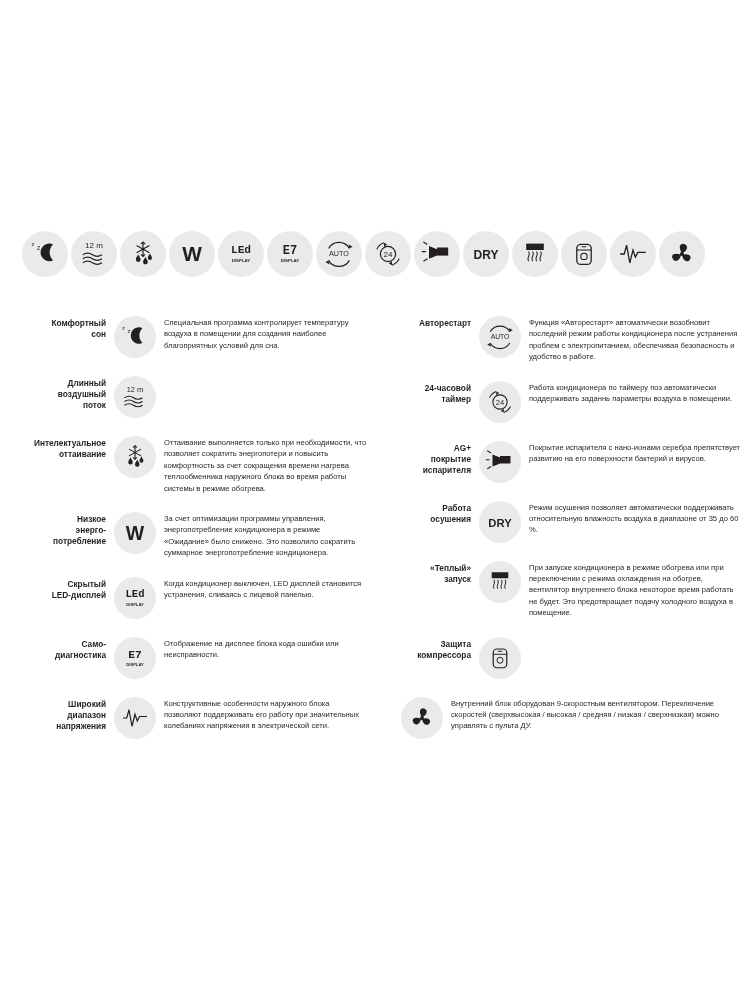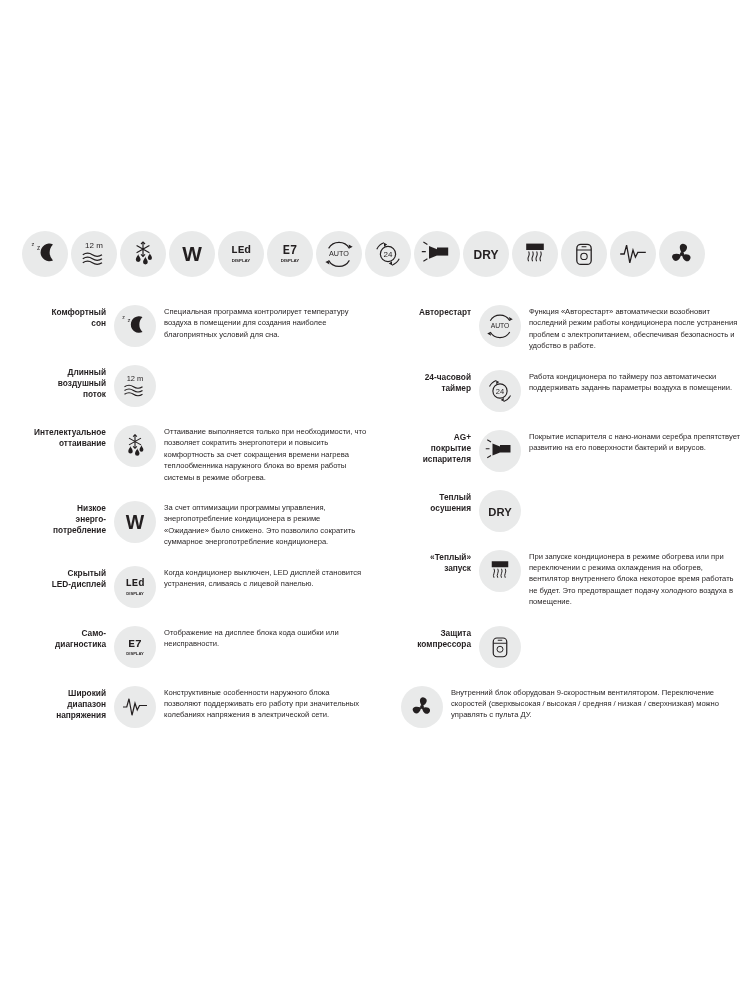--- a/index.html
+++ b/index.html
@@ -51,20 +51,21 @@
     width: 375px;
     box-sizing: border-box;
   }
   .col-left { padding-left: 28px; padding-right: 8px; }
   .col-right { padding-left: 18px; padding-right: 8px; }
 
   .feature {
     display: flex;
     align-items: flex-start;
     margin-bottom: 18px;
+    margin-top: 11px;
   }
   .feature .f-title {
     font-size: 8.3px;
     font-weight: bold;
     line-height: 1.34;
     text-align: right;
     width: 78px;
     flex: 0 0 78px;
     padding-top: 2px;
   }
@@ -330,27 +331,28 @@
         <div class="f-badge">
           <svg class="glyph" width="30" height="30" viewBox="0 0 40 40" xmlns="http://www.w3.org/2000/svg" fill="none" stroke="#231f20">
             <path d="M20 12 h14 v10 h-14 z" fill="#231f20" stroke="none"></path>
             <path d="M20 14 l-10 -4 v16 l10 -4 z" fill="#231f20" stroke="none"></path>
             <path d="M8 8 l-5 -3 M6 17 l-5 0 M8 26 l-5 3" stroke-width="1.4"></path>
           </svg>
         </div>
         <div class="f-desc">Покрытие испарителя с нано-ионами серебра препятствует развитию на его поверхности бактерий и вирусов.</div>
       </div>
       <div class="feature">
-        <div class="f-title" style="white-space: pre-line;">Теплый
+        <div class="f-title" style="white-space: pre-line;">Работа
 осушения</div>
         <div class="f-badge">
           <svg class="glyph" width="30" height="30" viewBox="0 0 40 40" xmlns="http://www.w3.org/2000/svg" fill="none" stroke="#231f20">
             <text x="20" y="26" text-anchor="middle" font-family="Liberation Sans" font-weight="bold" font-size="15" fill="#231f20" stroke="none">DRY</text>
           </svg>
         </div>
+        <div class="f-desc">Режим осушения позволяет автоматически поддерживать относительную влажность воздуха в диапазоне от 35 до 60 %.</div>
       </div>
       <div class="feature">
         <div class="f-title" style="white-space: pre-line;">«Теплый»
 запуск</div>
         <div class="f-badge">
           <svg class="glyph" width="30" height="30" viewBox="0 0 40 40" xmlns="http://www.w3.org/2000/svg" fill="none" stroke="#231f20">
             <rect x="9" y="7" width="22" height="8" fill="#231f20" stroke="none"></rect>
             <g stroke-width="1.3">
               <path d="M12 17 q1.5 3 0 6 q-1.5 3 0 6"></path>
               <path d="M17 17 q1.5 3 0 6 q-1.5 3 0 6"></path>

